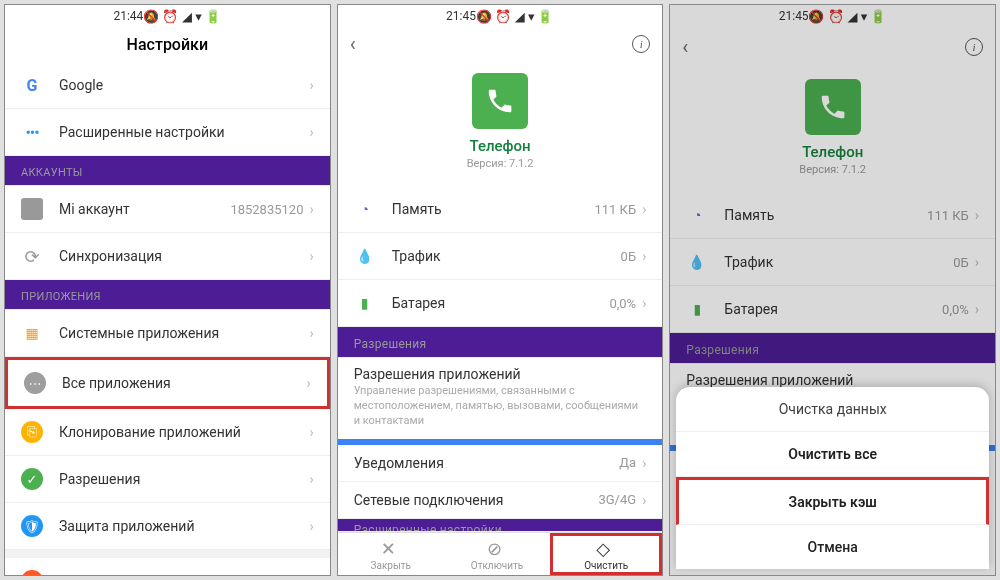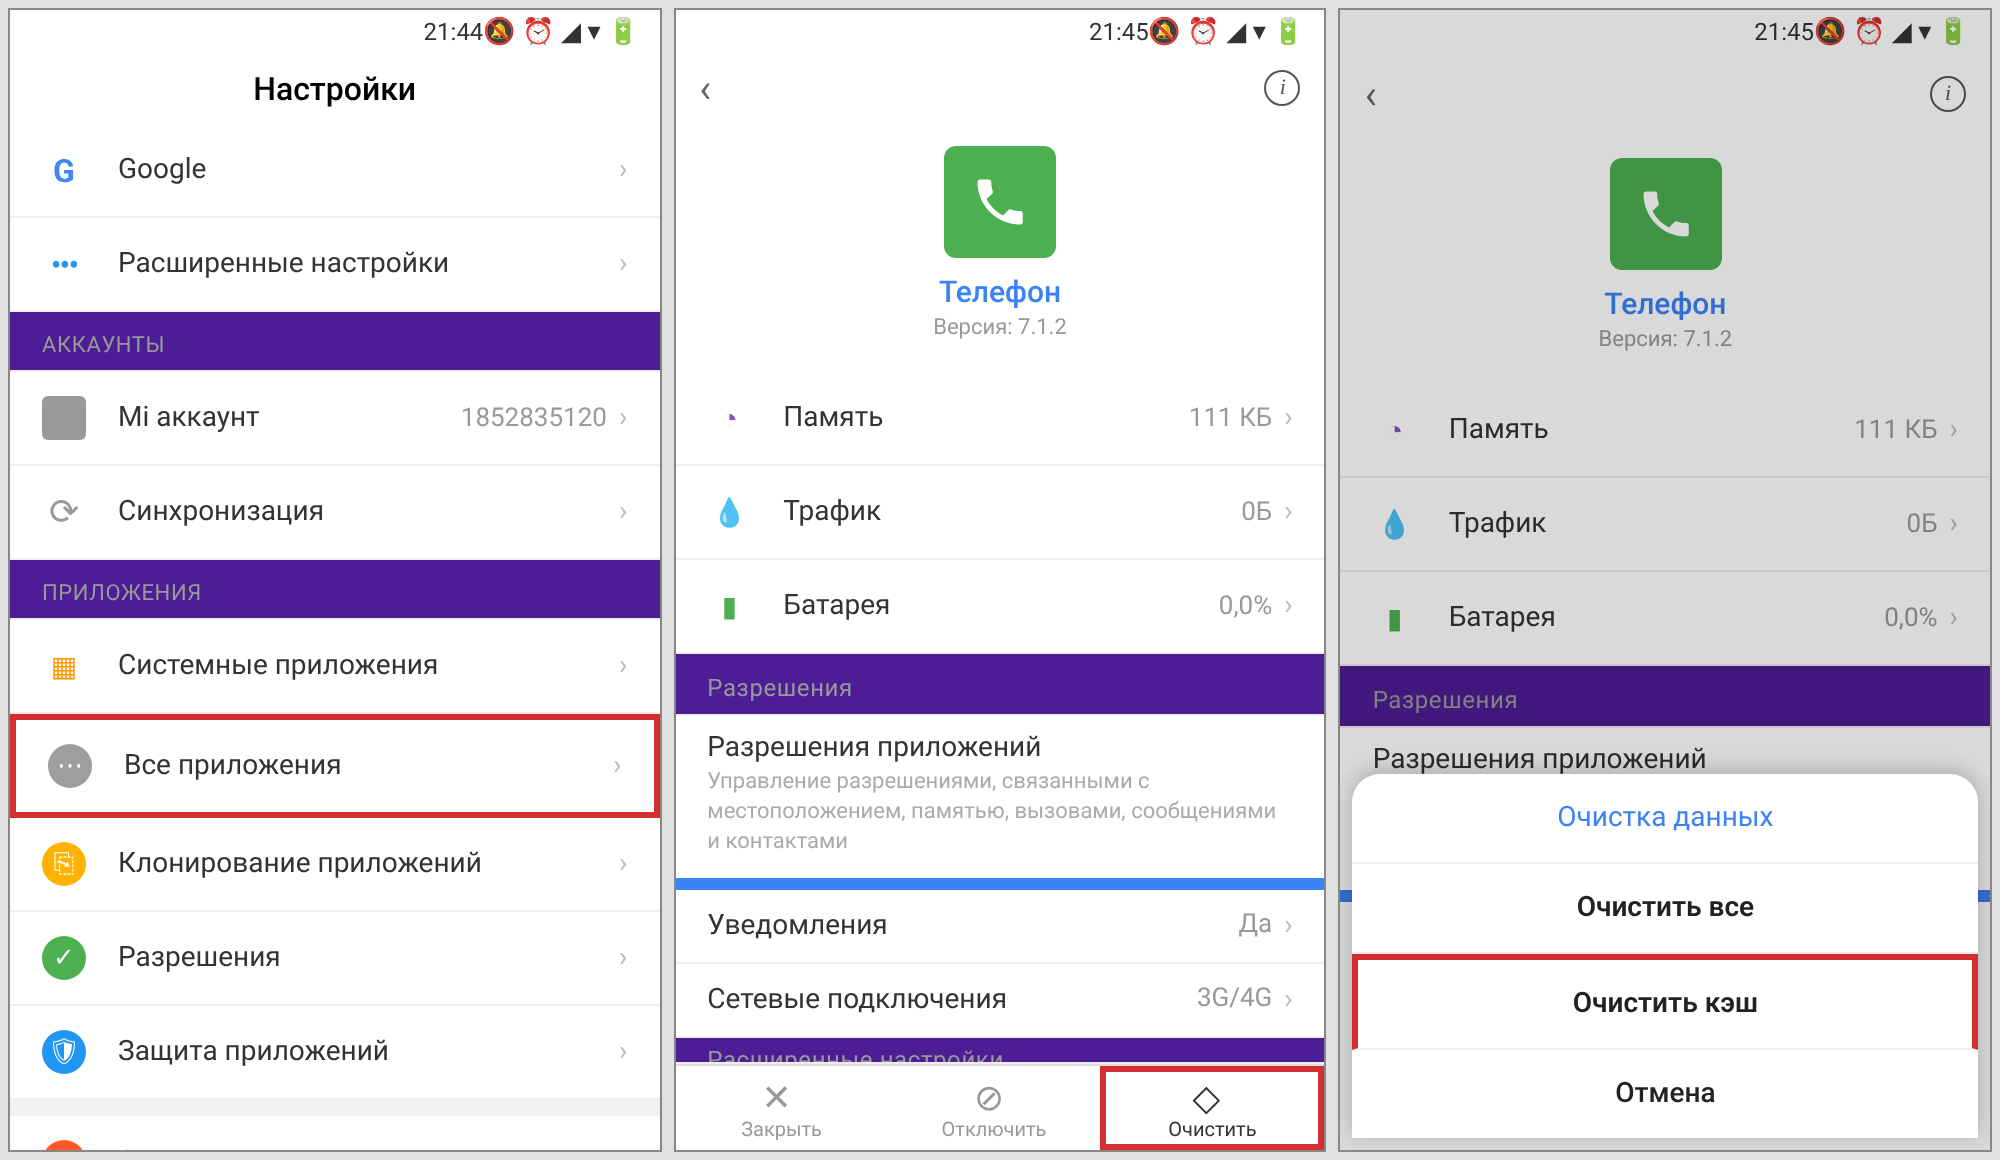--- a/index.html
+++ b/index.html
@@ -1,43 +1,43 @@
 <!DOCTYPE html>
 <html><head>
   <meta charset="utf-8">
   <style>
     * { margin: 0; padding: 0; box-sizing: border-box; font-family: -apple-system, BlinkMacSystemFont, "Segoe UI", Roboto, sans-serif; }
     body { background: #e0e0e0; display: flex; gap: 6px; padding: 4px; width: 1000px; height: 580px; }
     .panel { flex: 1; background: #fff; border: 1px solid #888; display: flex; flex-direction: column; overflow: hidden; position: relative; }
     .panel.dimmed::before { content:""; position:absolute; inset:0; background:rgba(0,0,0,0.15); z-index:1; pointer-events:none; }
-    .statusbar { display:flex; justify-content:flex-end; align-items:center; padding: 4px 10px; font-size: 12px; color: #333; height: 22px; }
+    .statusbar { display:flex; justify-content:center; align-items:center; padding: 4px 10px; font-size: 12px; color: #333; height: 22px; }
     .status-icons { display:flex; gap:2px; align-items:center; font-size: 13px; }
     .header { display:flex; align-items:center; justify-content:center; padding: 8px 0; position:relative; height: 40px; }
     .header-title { font-size: 16px; font-weight: 500; }
     .back-btn { position:absolute; left:12px; font-size:20px; color:#666; }
     .info-btn { position:absolute; right:12px; width:18px; height:18px; border:1.5px solid #555; border-radius:50%; display:flex; align-items:center; justify-content:center; font-size:11px; color:#555; font-style:italic; font-family:serif; }
     .row { display:flex; align-items:center; padding: 12px 16px; border-bottom: 1px solid #eee; font-size: 14px; color:#333; position:relative; }
     .row-icon { width: 22px; height:22px; margin-right: 16px; display:flex; align-items:center; justify-content:center; flex-shrink:0; }
     .row-label { flex:1; }
     .row-value { color:#999; font-size:13px; margin-right:6px; }
     .chev { color:#bbb; font-size:14px; }
     .section { padding: 10px 16px 6px; font-size:11px; color:#999; text-transform:uppercase; letter-spacing:0.3px; background:#4c1d95; border-bottom:1px solid #eee; }
     .highlight-red { border: 3px solid #d32f2f; }
     .app-hero { display:flex; flex-direction:column; align-items:center; padding: 12px 0 16px; }
     .app-icon { width:56px; height:56px; background:#4caf50; border-radius:6px; display:flex; align-items:center; justify-content:center; margin-bottom:8px; }
-    .app-name { font-size:15px; font-weight:500; color:#3b82f6;text-align:center; }
+    .app-name { font-size:15px; font-weight:500; color:#15803d;text-align:center; }
     .app-version { font-size:11px; color:#999; margin-top:2px;text-align:center; }
     .perm-block { padding: 8px 16px 10px; border-bottom:6px solid #3b82f6; }
     .perm-title { font-size:14px; color:#333; margin-bottom:2px; }
     .perm-desc { font-size:11px; color:#aaa; line-height:1.35; }
     .bottom-bar { display:flex; border-top:1px solid #ddd; height:56px; }
     .bb-item { flex:1; display:flex; flex-direction:column; align-items:center; justify-content:center; font-size:10px; color:#999; gap:2px; }
     .bb-item svg, .bb-item .bb-icon { width:20px; height:20px; }
     .sheet-wrap { position:absolute; bottom:0; left:0; right:0; z-index:2; background:#fff; border-radius:14px 14px 0 0; margin:0 6px 6px; box-shadow:0 -2px 10px rgba(0,0,0,0.2); overflow:hidden; }
-    .sheet-title { text-align:center; padding:14px; font-size:14px; color:#3b82f6; border-bottom:1px solid #eee; }
+    .sheet-title { text-align:center; padding:14px; font-size:14px; color:#404040; border-bottom:1px solid #eee; }
     .sheet-item { text-align:center; padding:14px; font-size:14px; font-weight:600; color:#222; border-bottom:1px solid #eee; }
     .sheet-item:last-child { border-bottom:none; font-weight:500; }
     .icn-circle { width:22px; height:22px; border-radius:50%; display:flex; align-items:center; justify-content:center; color:#fff; font-size:13px; }
     .clipped { overflow:hidden; }
   </style>
 </head>
 <body>
 
 <div class="panel">
   <div class="statusbar">
@@ -228,16 +228,16 @@
   </div>
   <div class="section" style="text-transform:none;font-size:12px;">Разрешения</div>
   <div class="perm-block">
     <div class="perm-title">Разрешения приложений</div>
     <div class="perm-desc">Управление разрешениями, связанными с местоположением, памятью, вызовами, сообщениями и контактами</div>
   </div>
 
   <div class="sheet-wrap">
     <div class="sheet-title">Очистка данных</div>
     <div class="sheet-item">Очистить все</div>
-    <div class="sheet-item highlight-red">Очистить кэш</div>
+    <div class="sheet-item highlight-red">Закрыть кэш</div>
     <div class="sheet-item">Отмена</div>
   </div>
 </div>
 
 </body></html>

